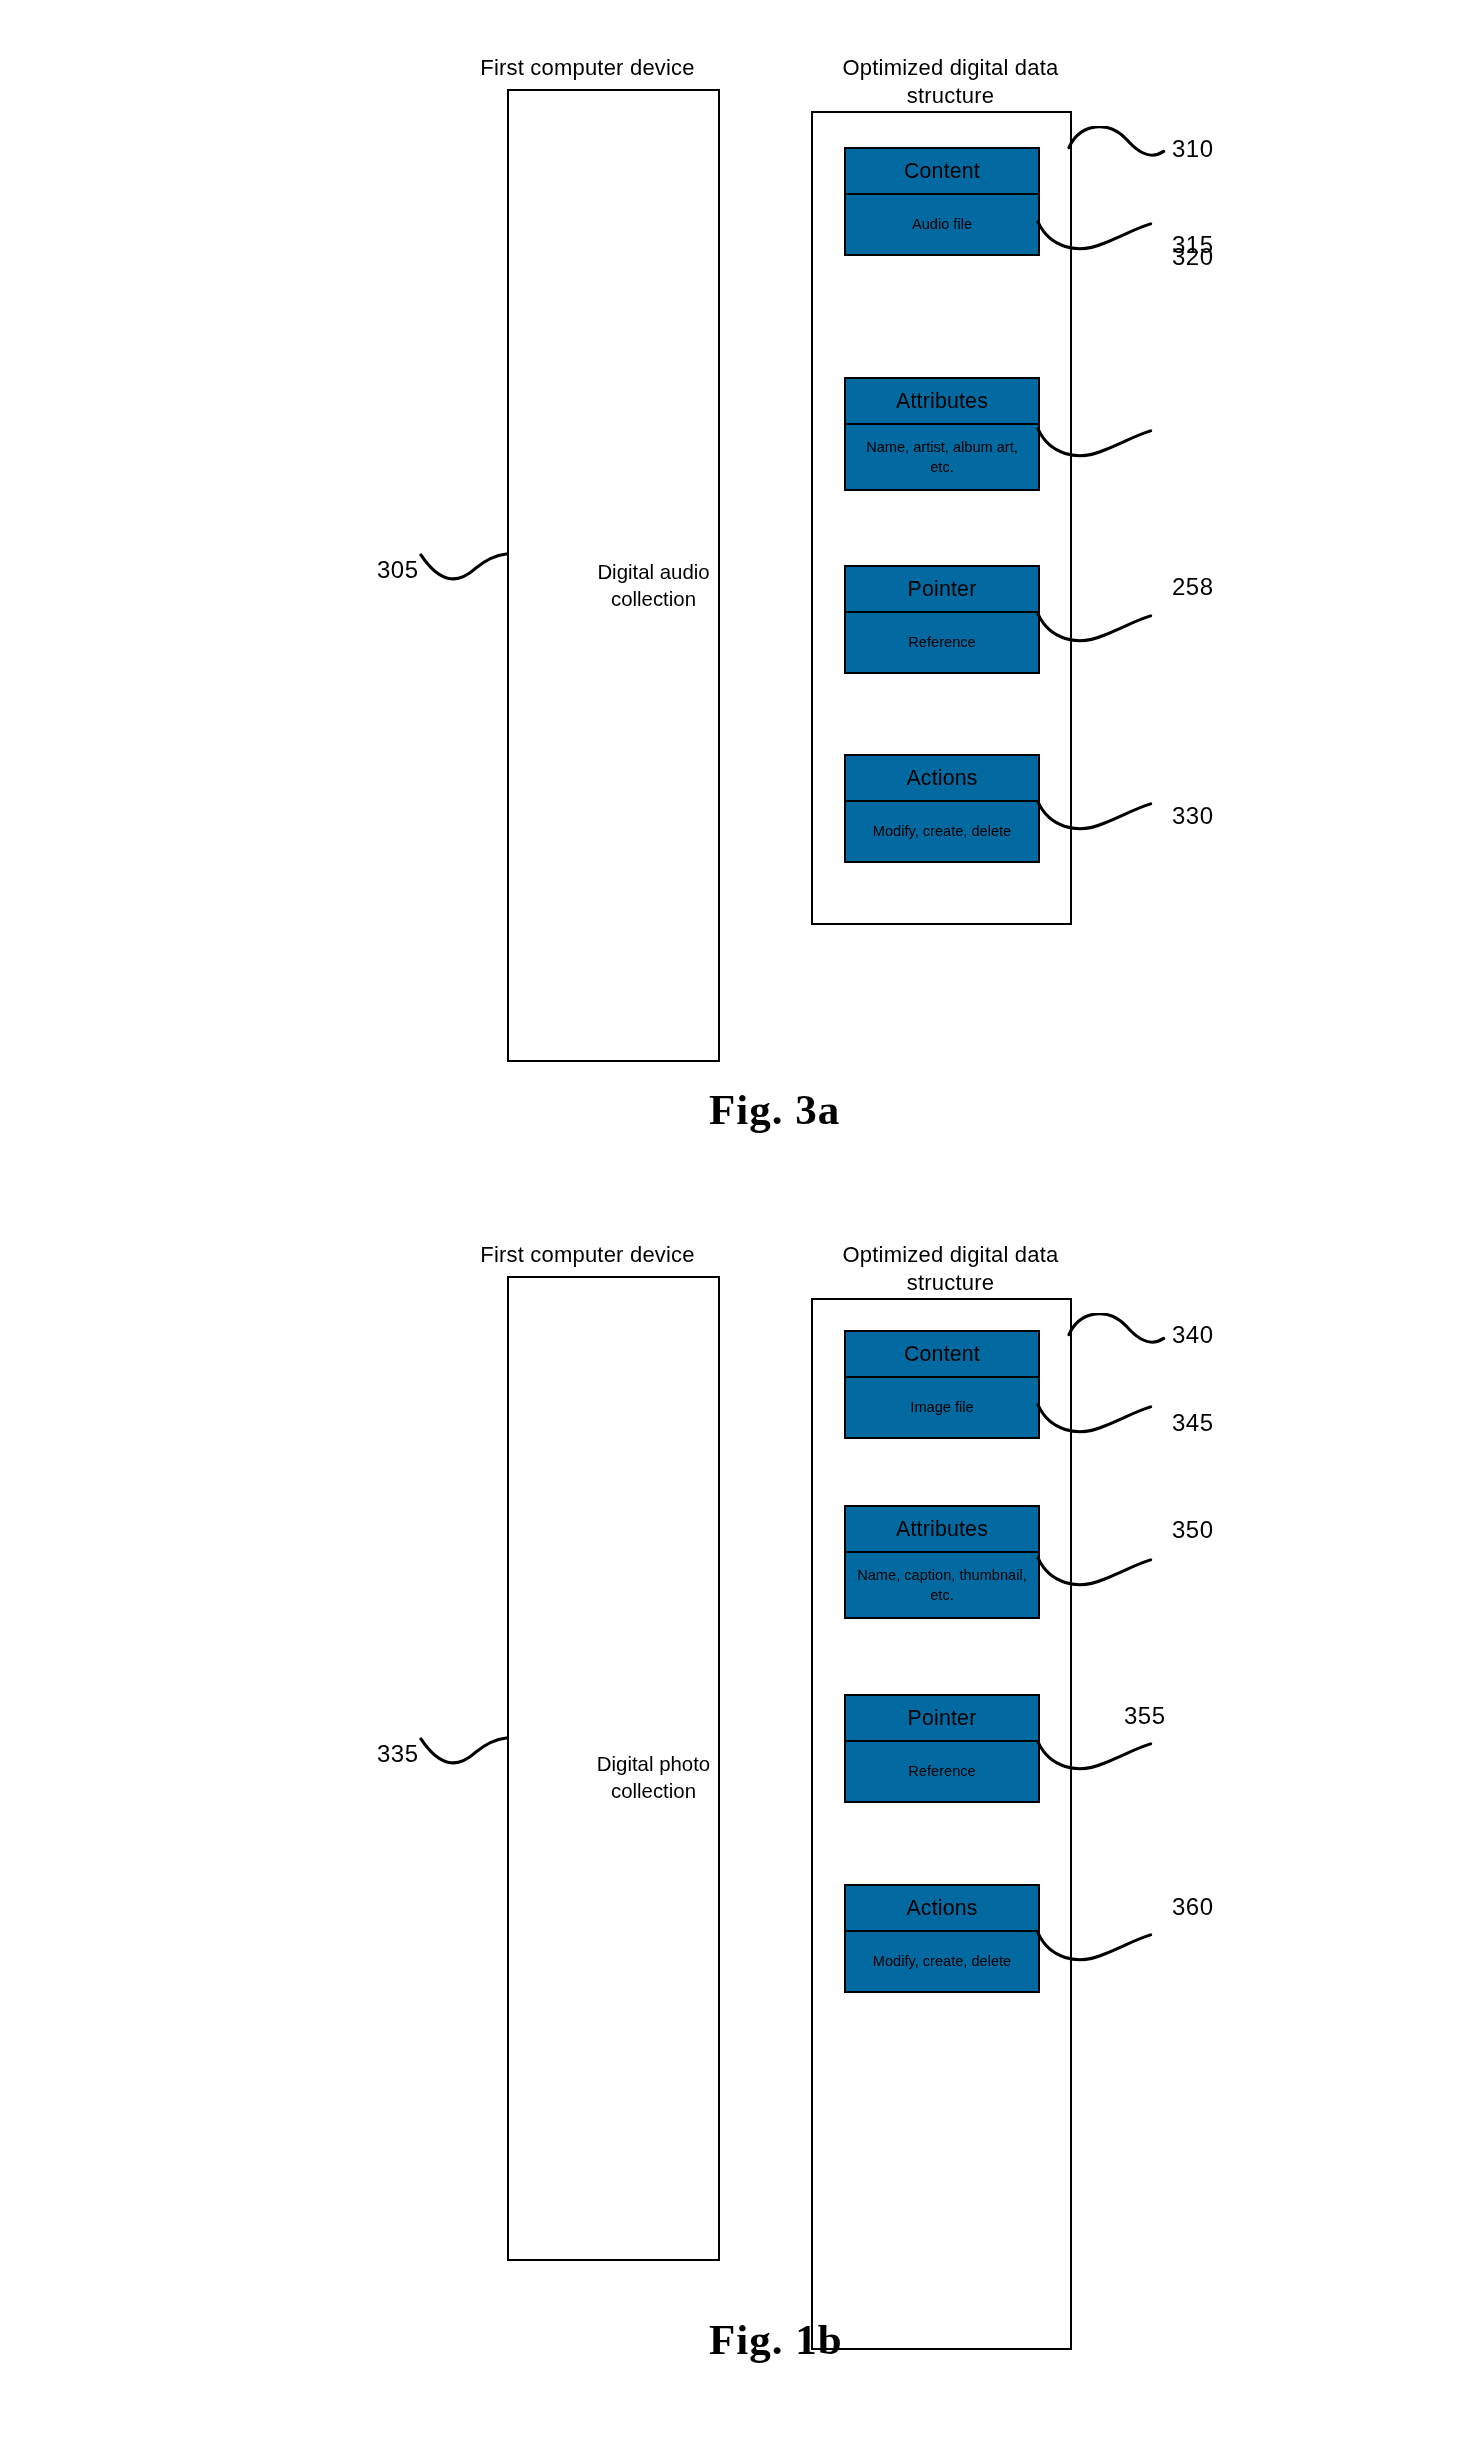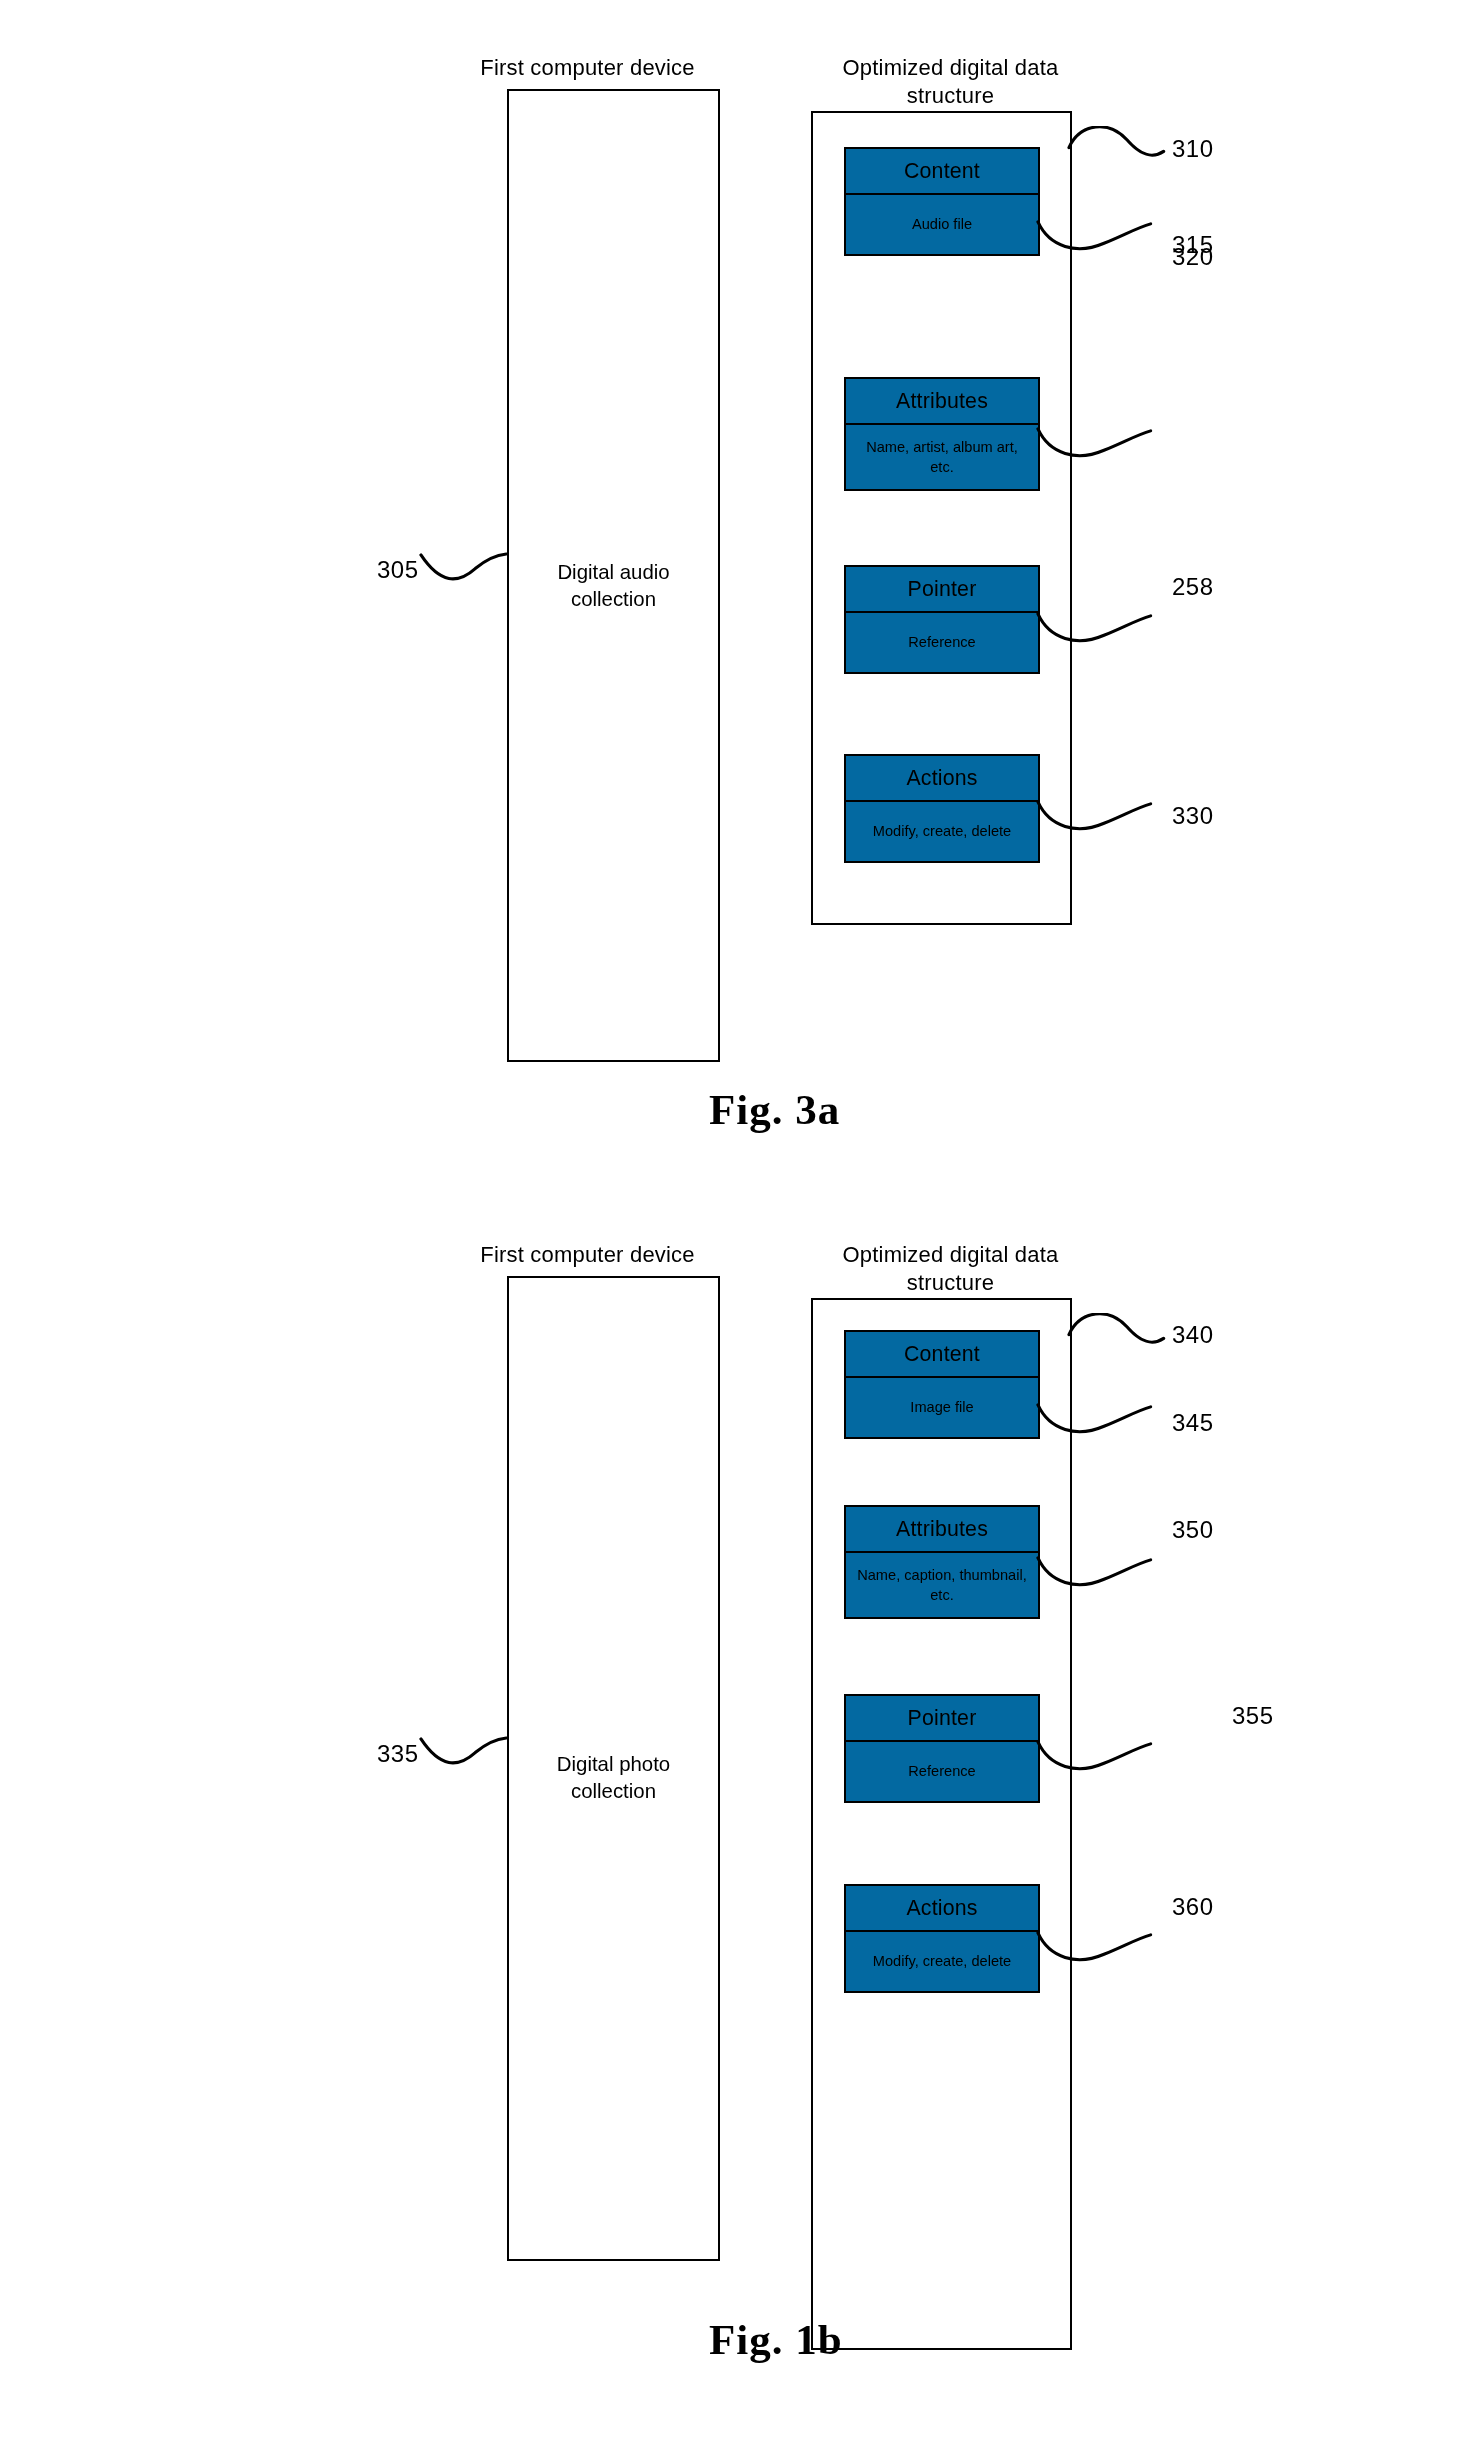--- a/index.html
+++ b/index.html
@@ -39,20 +39,21 @@
     background: #fff;
     box-sizing: border-box;
   }
   .device-box-label {
     position: absolute;
     left: 0;
     width: 100%;
     text-align: center;
     font-size: 20.4px;
     line-height: 27px;
+    padding-left: 40px;
   }
 
   
   .struct-box {
     position: absolute;
     border: 2.4px solid #000;
     background: #fff;
     box-sizing: border-box;
   }
 
@@ -237,21 +238,21 @@
   <div class="ref-num" style="left:1172px;top:220px;">345</div>
 
   <svg class="leader" style="left:1036px;top:359px;width:136px;height:49px;" viewBox="0 0 140 50">
     <path d="M2 10 C 14 36, 42 44, 70 32 C 90 24, 104 16, 118 12"></path>
   </svg>
   <div class="ref-num" style="left:1172px;top:327px;">350</div>
 
   <svg class="leader" style="left:1036px;top:543px;width:136px;height:49px;" viewBox="0 0 140 50">
     <path d="M2 10 C 14 36, 42 44, 70 32 C 90 24, 104 16, 118 12"></path>
   </svg>
-  <div class="ref-num" style="left:1232px;top:513px;">355</div>
+  <div class="ref-num" style="left:1124px;top:513px;">355</div>
 
   <svg class="leader" style="left:1036px;top:734px;width:136px;height:49px;" viewBox="0 0 140 50">
     <path d="M2 10 C 14 36, 42 44, 70 32 C 90 24, 104 16, 118 12"></path>
   </svg>
   <div class="ref-num" style="left:1172px;top:704px;">360</div>
 
   <div class="fig-caption" style="left:709px;top:1126px;">Fig. 1b</div>
 </div>
 
 

